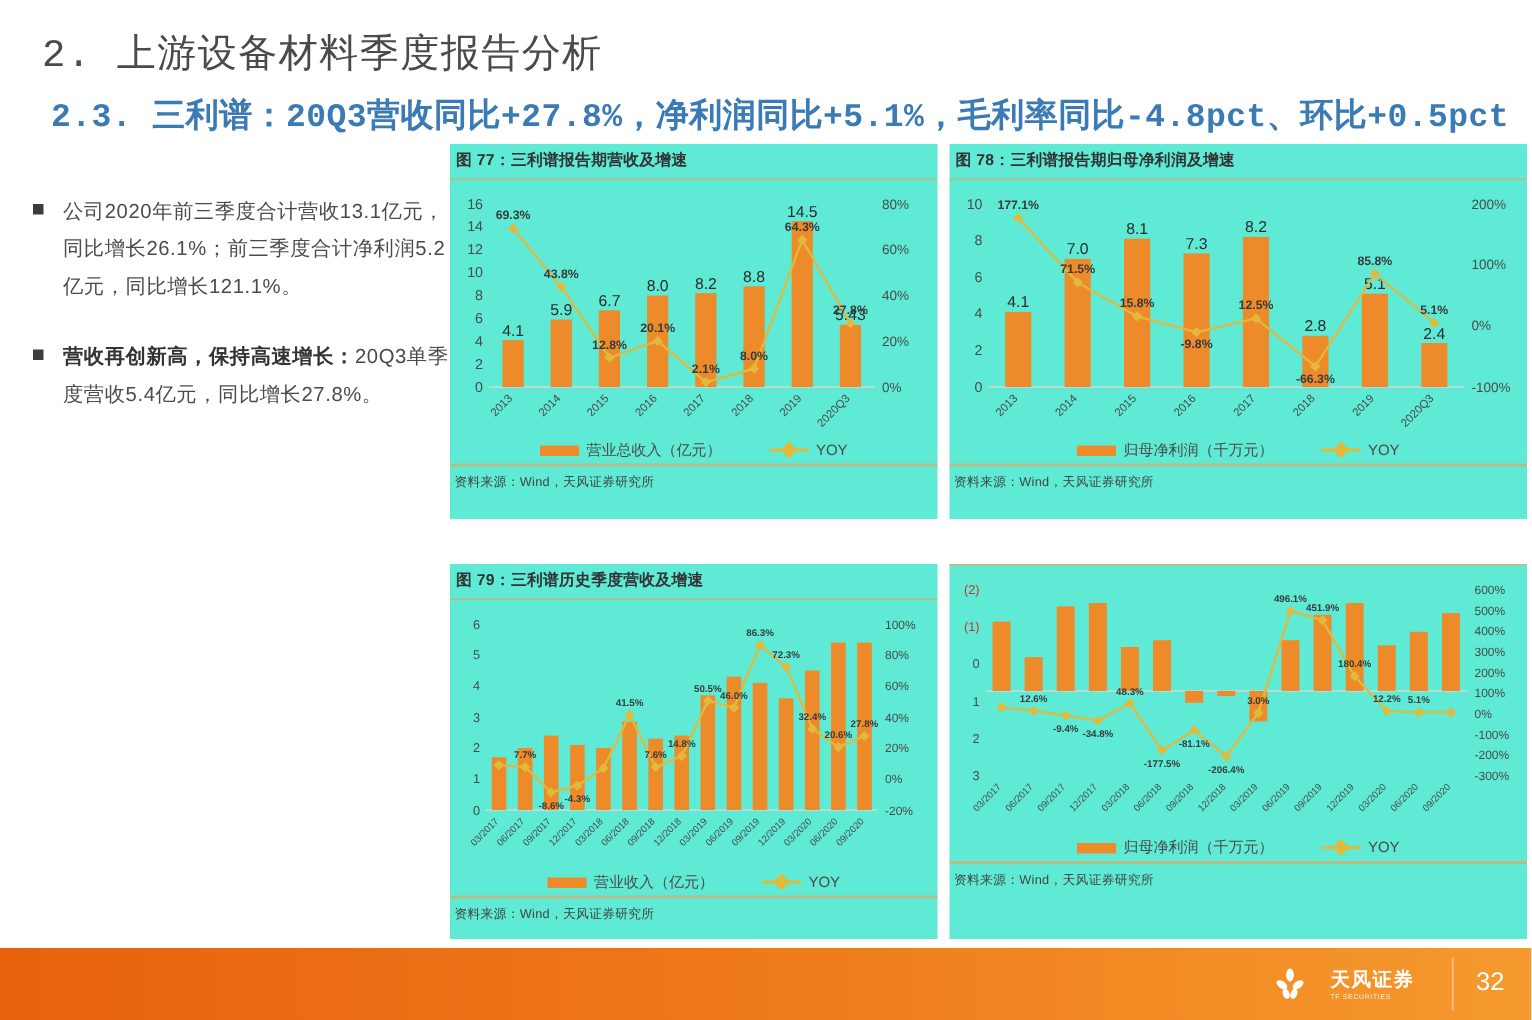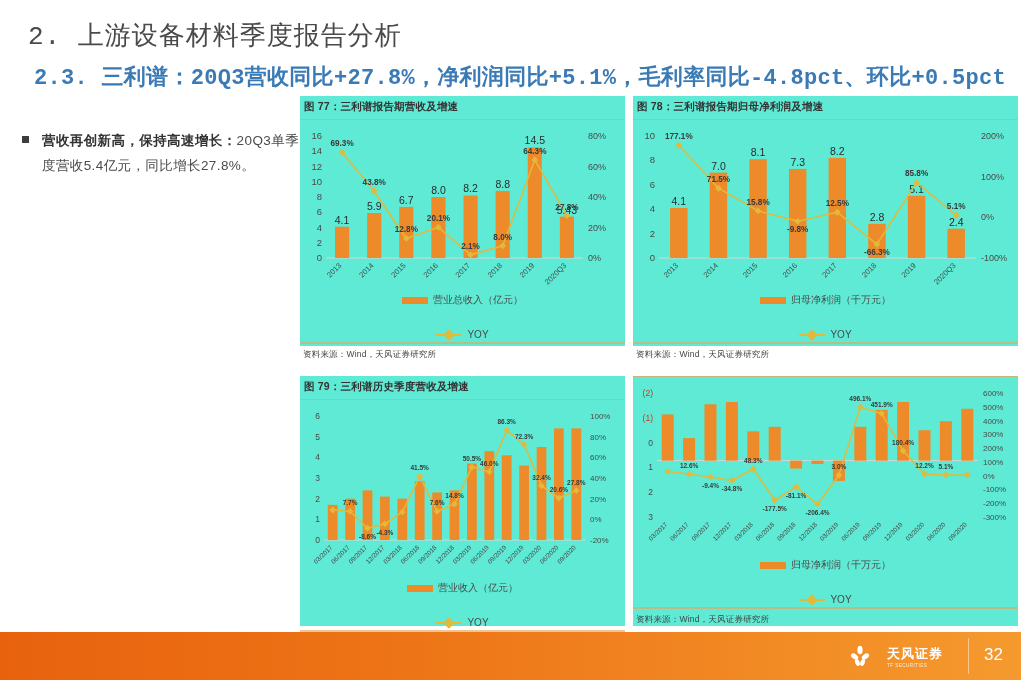--- a/index.html
+++ b/index.html
@@ -51,22 +51,22 @@
   #card78{left:633px;top:96px;width:385px;height:250px;}
   #card79{left:300px;top:376px;width:325px;height:250px;}
   #card80{left:633px;top:376px;width:385px;height:250px;}
 
   
   .plot{position:relative;width:100%;}
   .plot svg{display:block;}
 
   
   .legend{
-    display:flex;justify-content:center;align-items:center;gap:22px;
-    font-size:10px;color:#4a4a4a;margin-top:1px;flex-direction:column;
+    display:flex;justify-content:center;align-items:center;gap:32px;
+    font-size:10px;color:#4a4a4a;margin-top:1px;
   }
   .legend-item{display:flex;align-items:center;gap:5px;}
   .sw-bar{width:26px;height:7px;background:#ED8B2A;display:inline-block;}
   .sw-line{width:26px;height:2px;background:#E2B93B;display:inline-block;position:relative;}
   .sw-line:after{
     content:"";position:absolute;left:9px;top:-3px;width:8px;height:8px;
     background:#E2B93B;transform:rotate(45deg);
   }
 
   
@@ -93,20 +93,24 @@
 </style>
 </head>
 <body>
 
 <div class="slide">
 
   <div class="title-main">2. 上游设备材料季度报告分析</div>
   <div class="title-sub">2.3. 三利谱：20Q3营收同比+27.8%，净利润同比+5.1%，毛利率同比-4.8pct、环比+0.5pct</div>
 
   <div class="bullets">
+    <div class="bullet">
+      <span class="bullet-mark"></span>
+      <span class="bullet-text"><span>公司2020年前三季度合计营收13.1亿元，同比增长26.1%；前三季度合计净利润5.2亿元，同比增长121.1%。</span></span>
+    </div>
     <div class="bullet">
       <span class="bullet-mark"></span>
       <span class="bullet-text"><span class="hl">营收再创新高，保持高速增长：</span><span>20Q3单季度营收5.4亿元，同比增长27.8%。</span></span>
     </div>
   </div>
 
   <div class="card" id="card77">
     <div class="card-title">图 77：三利谱报告期营收及增速</div>
     <div class="card-rule"></div>
     <div class="card-body plot">

